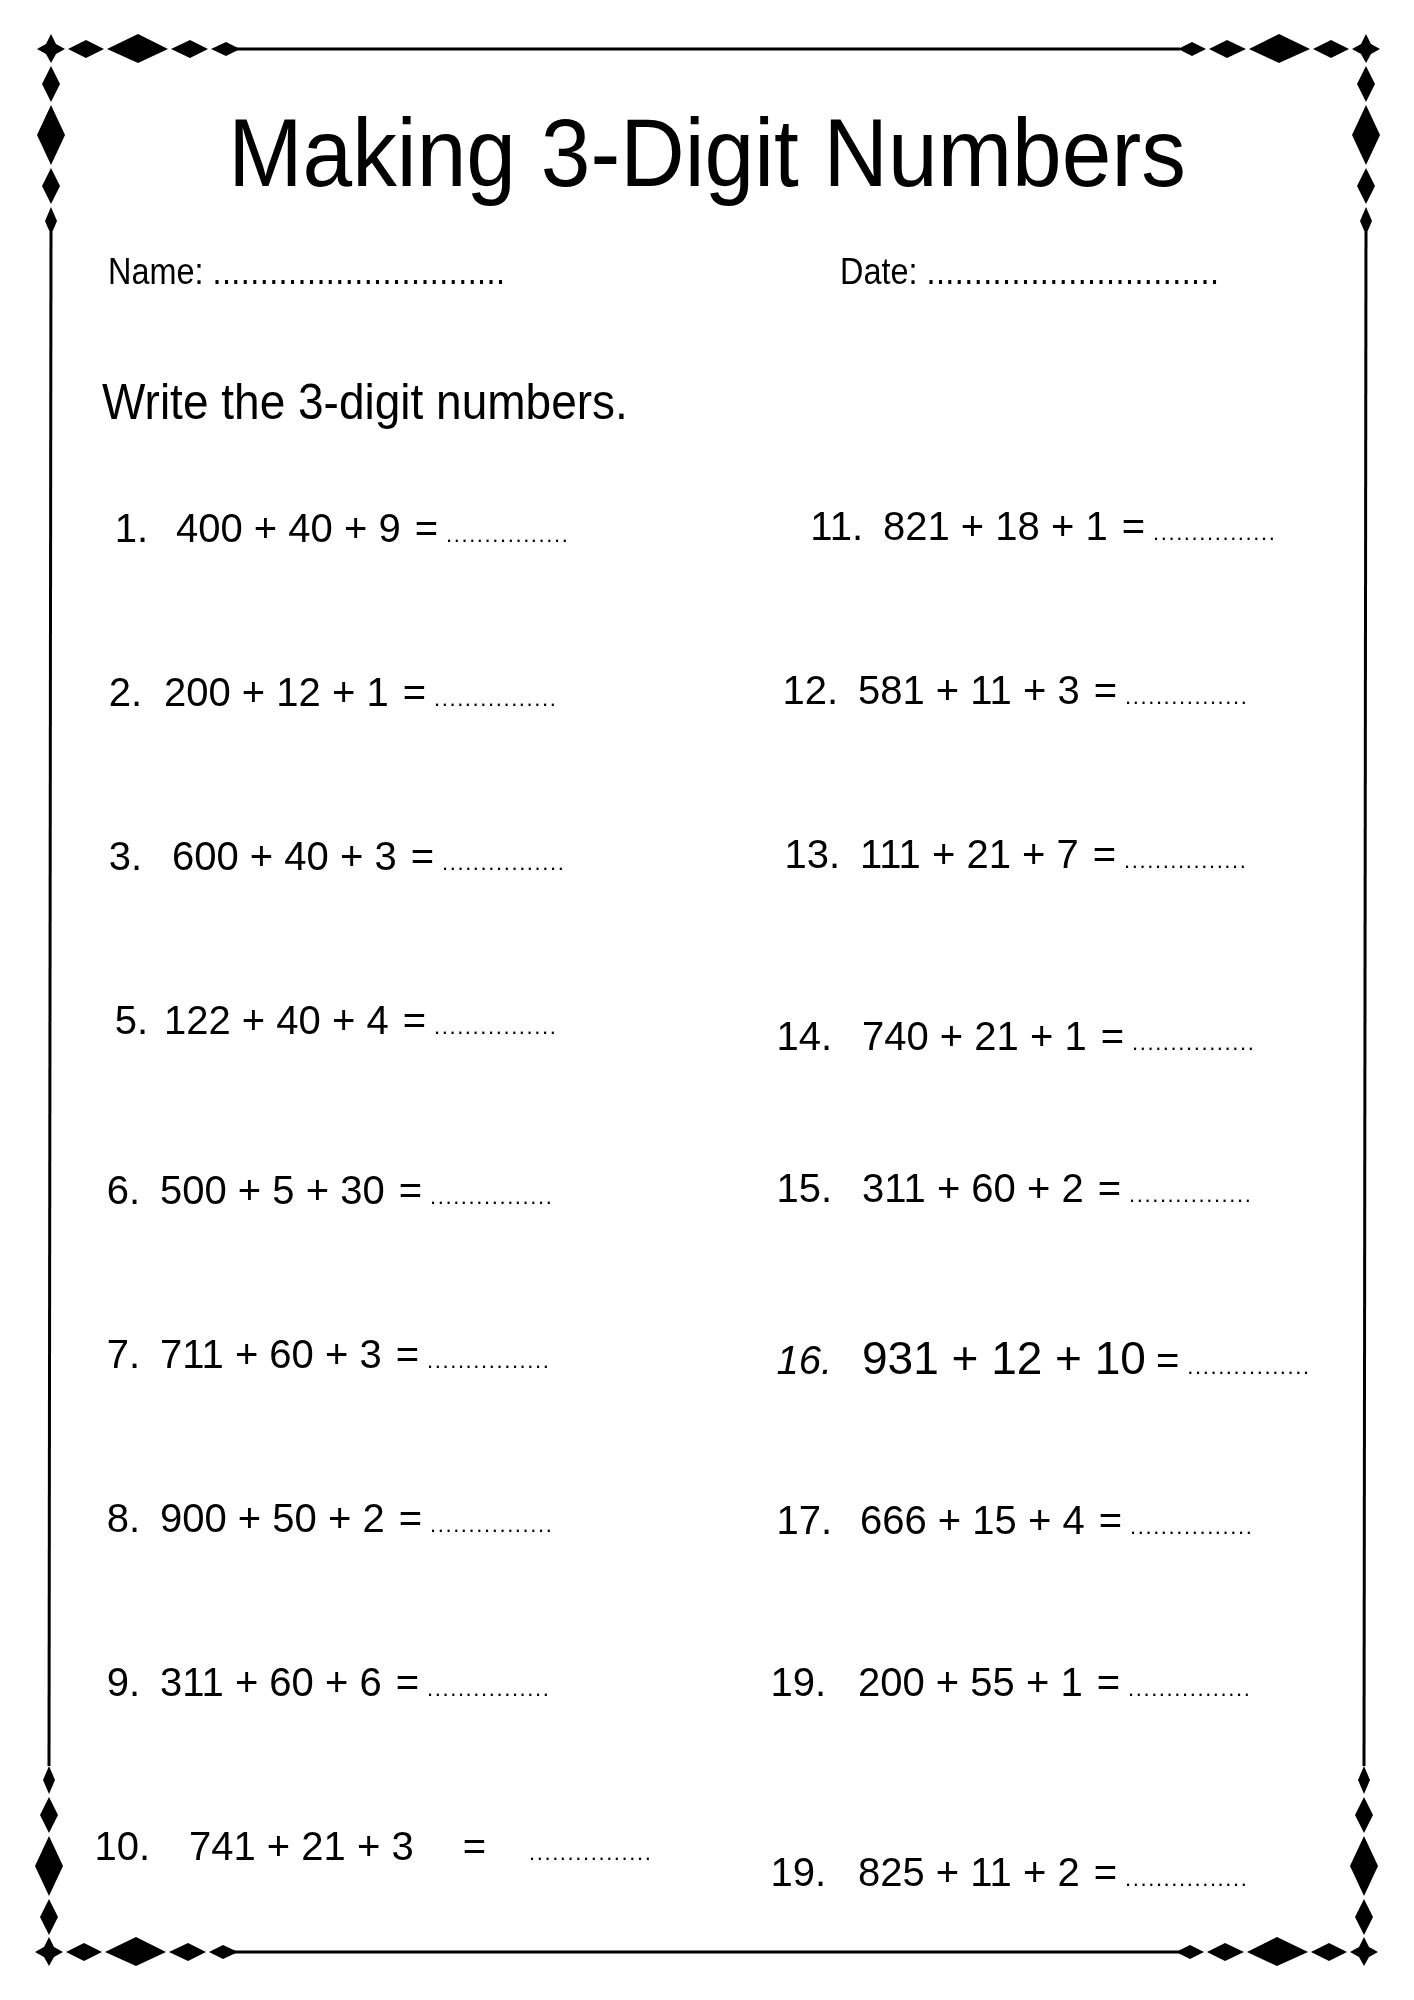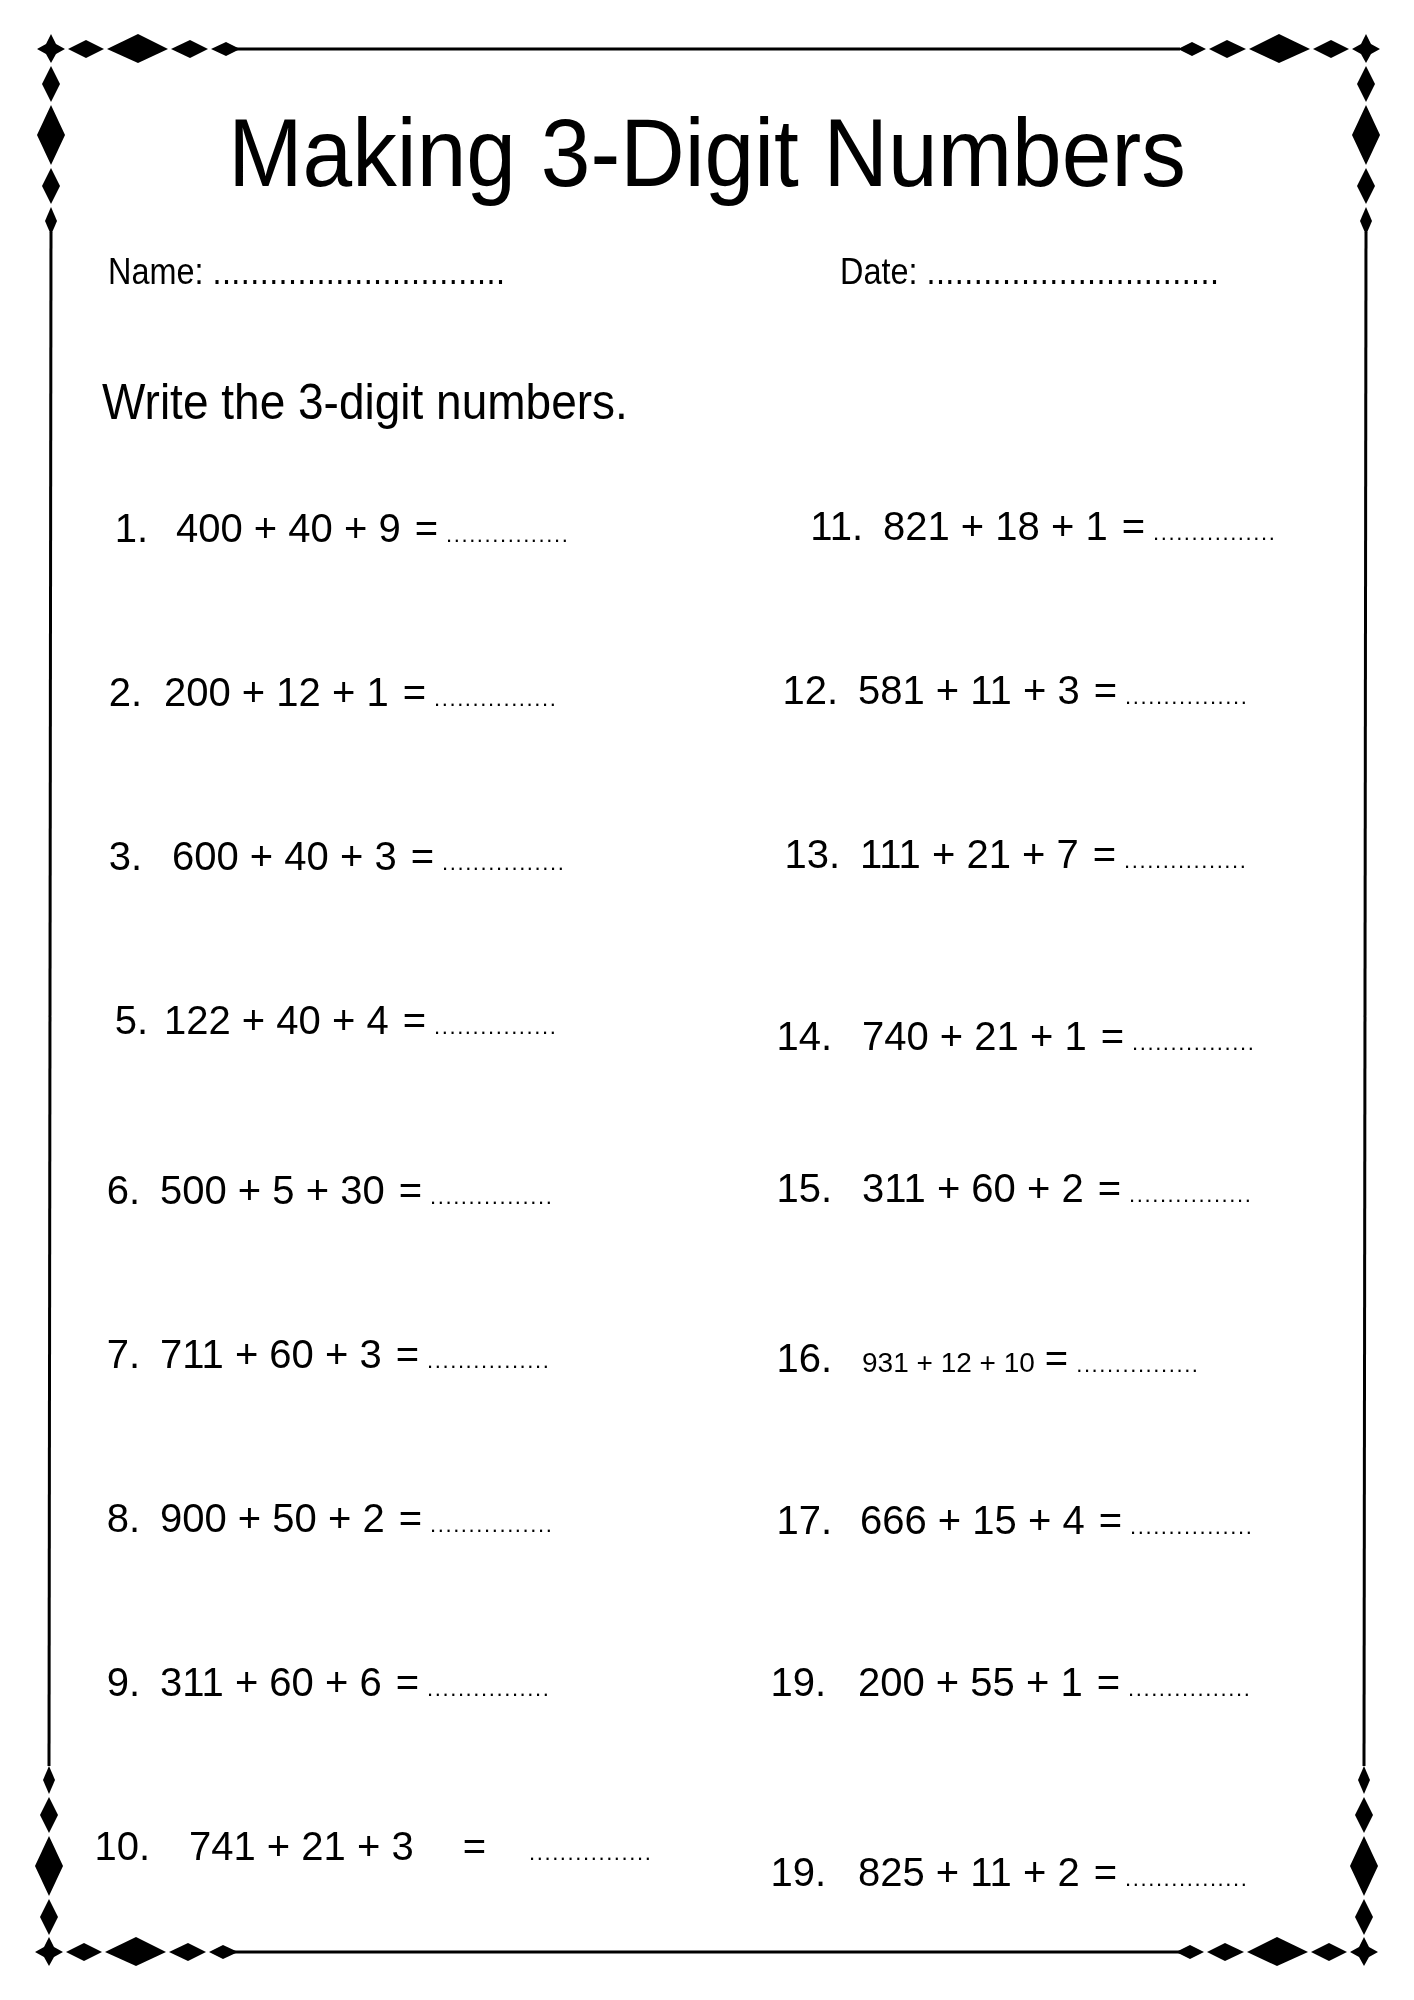--- a/index.html
+++ b/index.html
@@ -244,22 +244,22 @@
     <span class="eq">=</span>
     <span class="blank">................</span>
   </div>
   <div class="problem" style="left:762px; top:1164px;">
     <span class="num" style="width:70px;">15.</span>
     <span class="expr" style="margin-left:8px;">311 + 60 + 2</span>
     <span class="eq">=</span>
     <span class="blank">................</span>
   </div>
   <div class="problem" style="left:762px; top:1334px;">
-    <span class="num" style="width:70px;">16.</span>
-    <span class="expr" style="margin-left:8px; font-size:28px;">931 + 12 + 10</span>
+    <span class="num" style="width:70px;font-style:italic;">16.</span>
+    <span class="expr" style="margin-left:8px; font-size:46px;">931 + 12 + 10</span>
     <span class="eq" style="margin-left:10px;">=</span>
     <span class="blank">................</span>
   </div>
   <div class="problem" style="left:762px; top:1496px;">
     <span class="num" style="width:70px;">17.</span>
     <span class="expr" style="margin-left:6px;">666 + 15 + 4</span>
     <span class="eq">=</span>
     <span class="blank">................</span>
   </div>
   <div class="problem" style="left:756px; top:1658px;">

